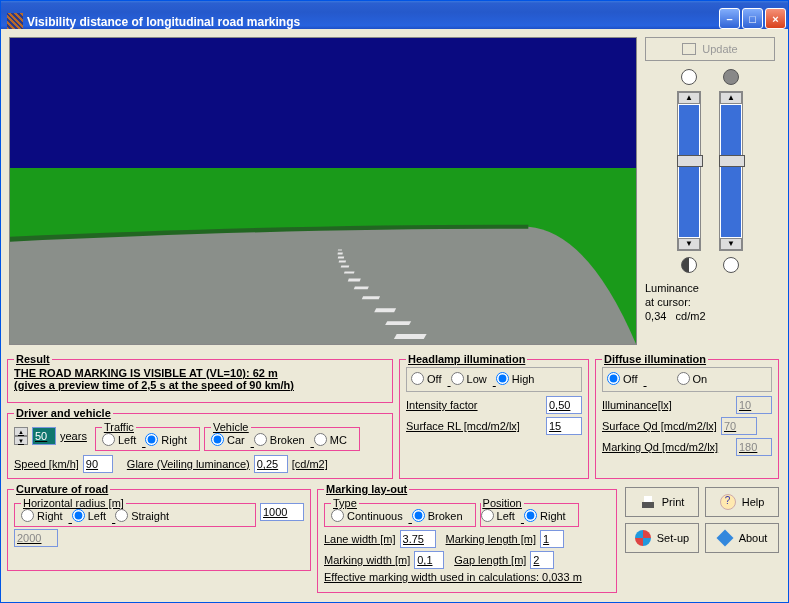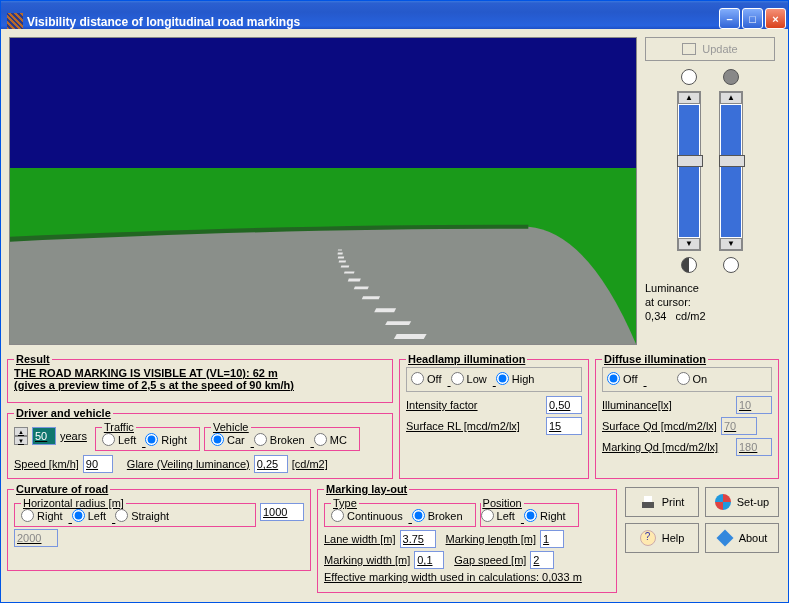--- a/index.html
+++ b/index.html
@@ -279,39 +279,39 @@
       </div>
       <div class="row" style="margin-top:3px">
         <span>Lane width [m]</span>
         <input type="text" style="width: 36px;" value="3.75">
         <span style="margin-left:6px">Marking length [m]</span>
         <input type="text" style="width: 24px;" value="1">
       </div>
       <div class="row" style="margin-top:3px">
         <span>Marking width [m]</span>
         <input type="text" style="width: 30px;" value="0,1">
-        <span style="margin-left:6px">Gap speed [m]</span>
+        <span style="margin-left:6px">Gap length [m]</span>
         <input type="text" style="width: 24px;" value="2">
       </div>
       <div style="margin-top:2px">Effective marking width used in calculations: 0,033 m</div>
     </fieldset>
 
     <div class="section" style="left:624px; top:458px; width:154px;">
       <div style="display:grid;grid-template-columns:1fr 1fr;gap:6px">
         <div class="btn">
             <span class="ico ico-print"></span>
             <span>Print</span>
           </div>
         <div class="btn">
+            <span class="ico ico-help"></span>
+            <span>Help</span>
+          </div>
+        <div class="btn">
             <span class="ico ico-setup"></span>
             <span>Set-up</span>
-          </div>
-        <div class="btn">
-            <span class="ico ico-help"></span>
-            <span>Help</span>
           </div>
         <div class="btn">
             <span class="ico ico-about"></span>
             <span>About</span>
           </div>
       </div>
     </div>
 
   </div>
 </div>

